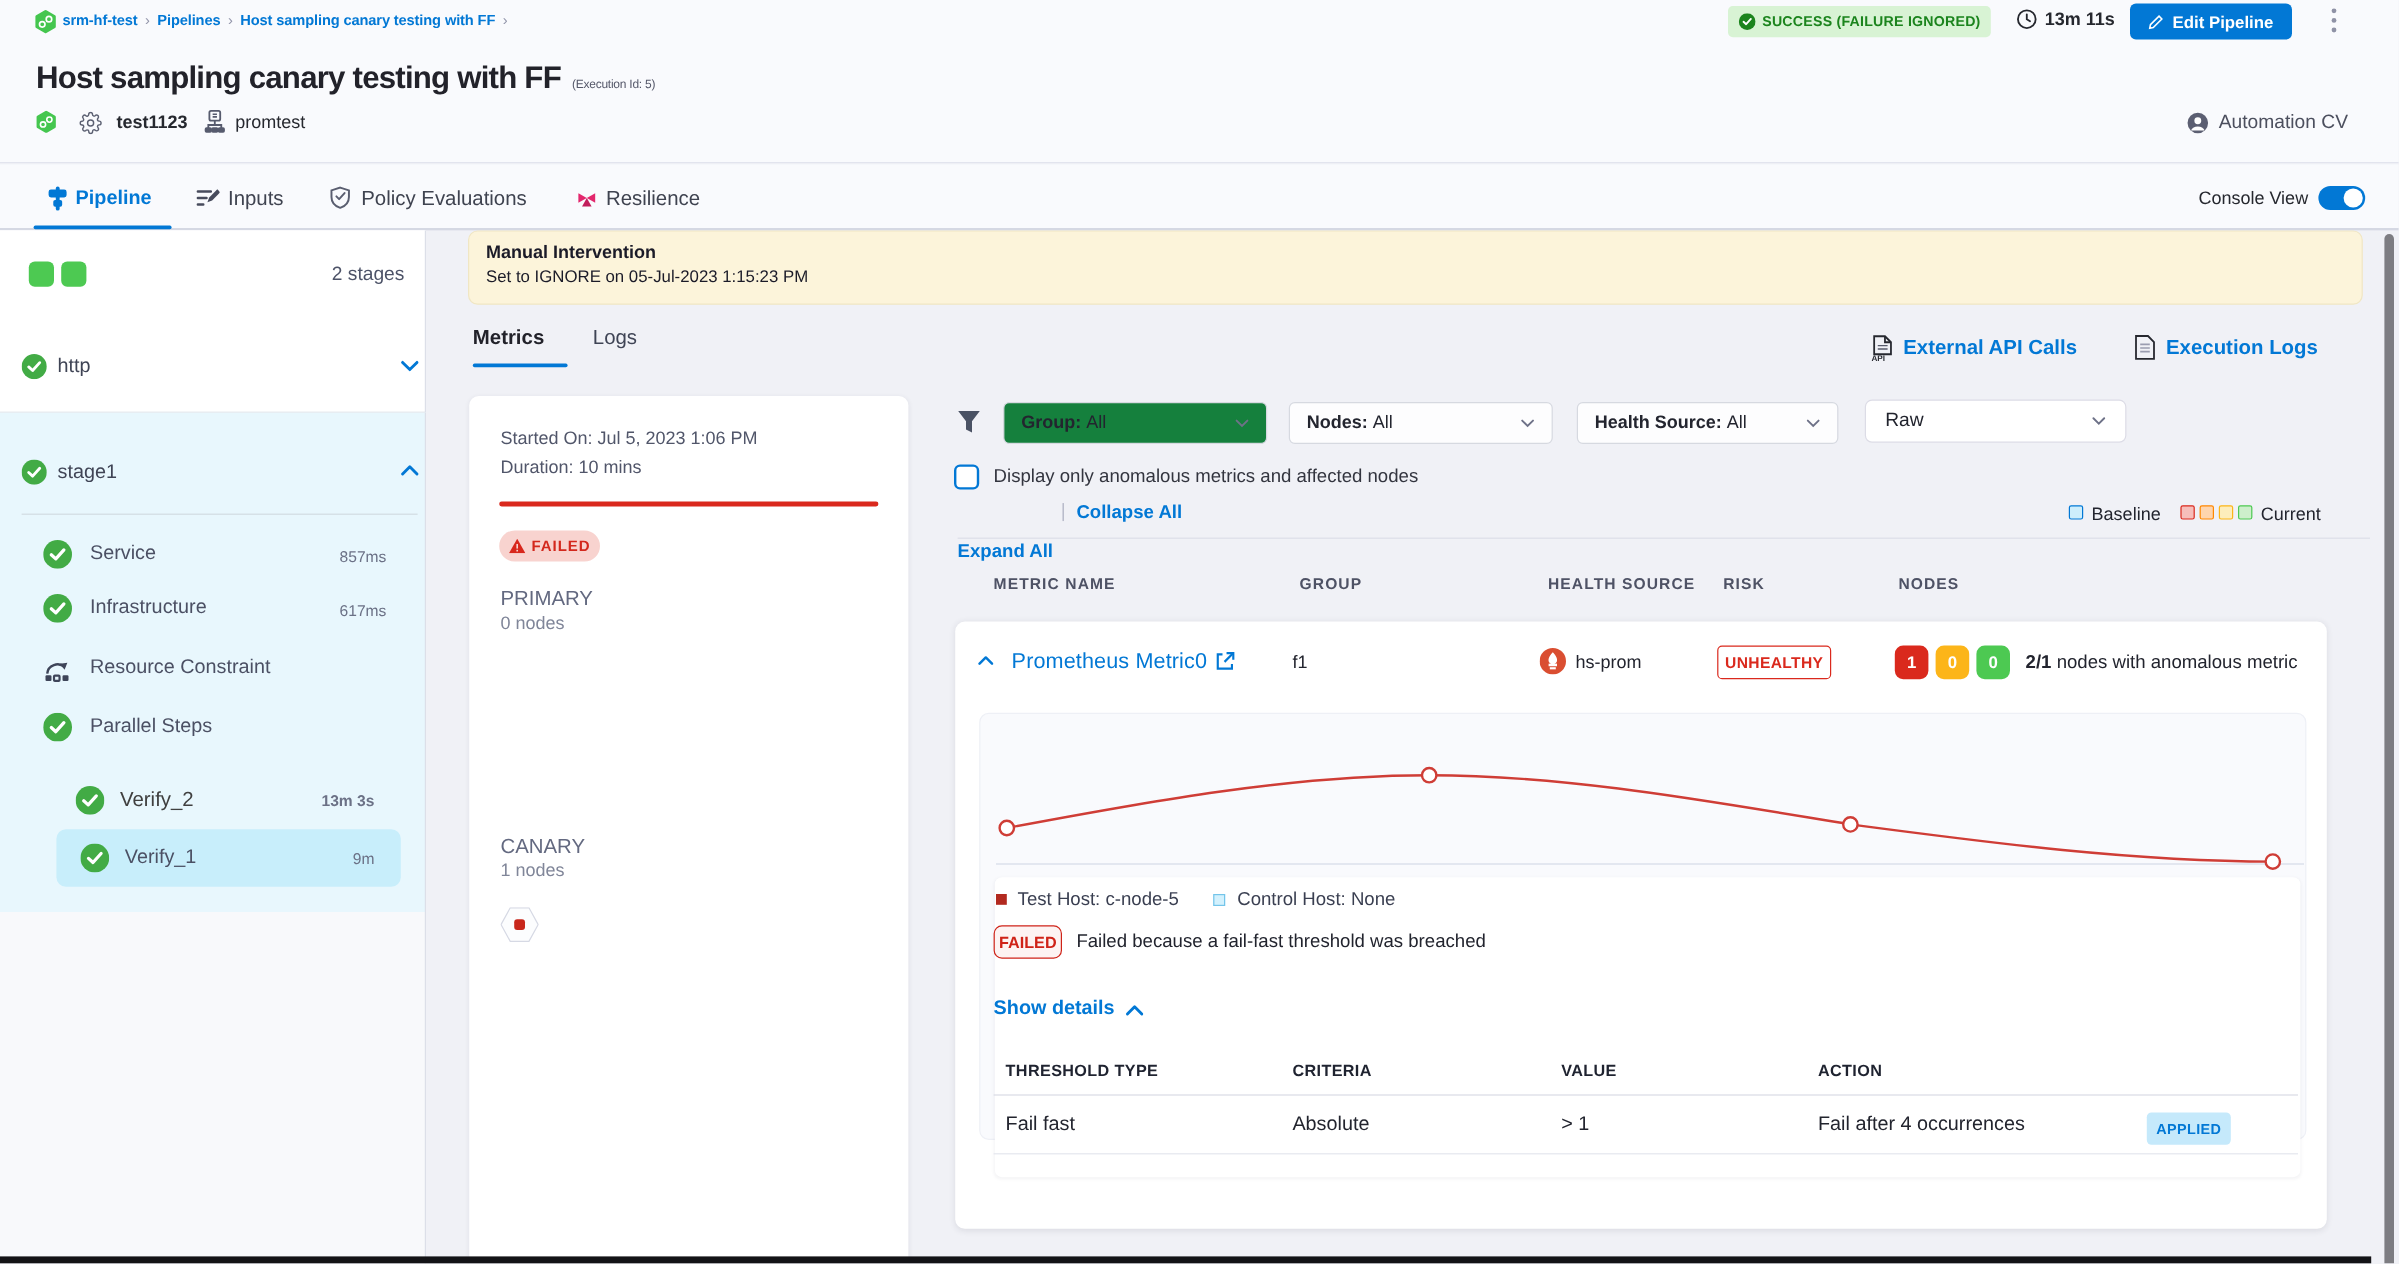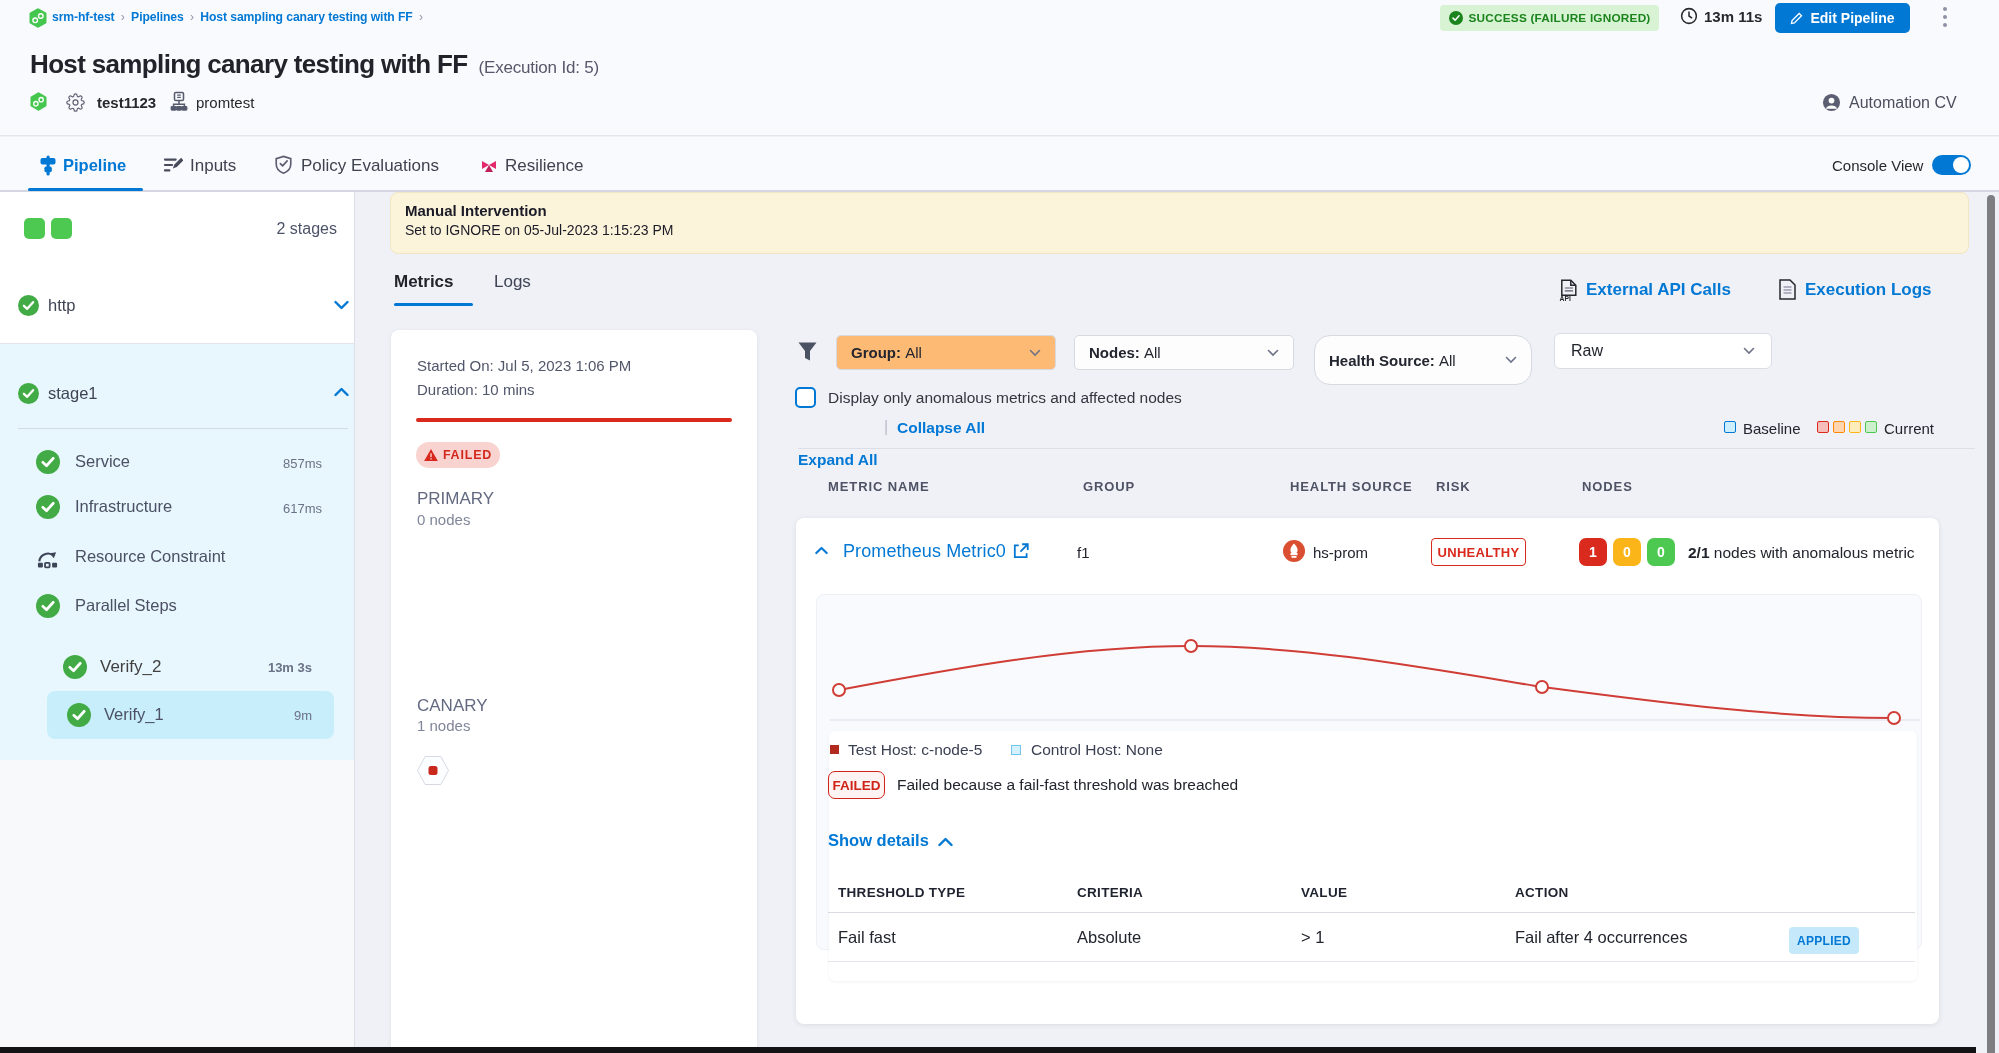--- a/index.html
+++ b/index.html
@@ -17,21 +17,21 @@
 
 <div class="abs" id="bc-logo" style="left:29px;top:8px;">
     <svg width="18" height="21" viewBox="0 0 18 21">
       <path d="M9 1.6 L16.2 5.75 V14.25 L9 18.4 L1.8 14.25 V5.75 Z" fill="#45c64f" stroke="#45c64f" stroke-width="2.6" stroke-linejoin="round"></path>
       <circle cx="6.2" cy="12.3" r="2.3" fill="none" stroke="#fff" stroke-width="1.4"></circle>
       <circle cx="11.8" cy="8" r="2.3" fill="none" stroke="#fff" stroke-width="1.4"></circle>
     </svg>
   </div>
 <div class="abs" style="left:52px;top:10px;font-size:12.2px;font-weight:bold;color:#0278d5;letter-spacing:-0.1px;">srm-hf-test <span style="color:#9396ab;font-weight:normal;padding:0 3px;">›</span> Pipelines <span style="color:#9396ab;font-weight:normal;padding:0 3px;">›</span> Host sampling canary testing with FF <span style="color:#9396ab;font-weight:normal;padding-left:3px;">›</span></div>
 
-<div class="abs" style="left:30px;top:49px;font-size:26px;font-weight:bold;color:#22222a;letter-spacing:-0.65px;">Host sampling canary testing with FF <span style="font-size:17px;font-weight:normal;color:#55586a;letter-spacing:-0.2px;">&nbsp;(Execution Id: 5)</span></div>
+<div class="abs" style="left:30px;top:49px;font-size:26px;font-weight:bold;color:#22222a;letter-spacing:-0.65px;">Host sampling canary testing with FF <span style="font-size:10px;font-weight:normal;color:#55586a;letter-spacing:-0.2px;">&nbsp;(Execution Id: 5)</span></div>
 
 <div class="abs" style="left:30px;top:92px;">
     <svg width="17" height="20" viewBox="0 0 18 21">
       <path d="M9 1.6 L16.2 5.75 V14.25 L9 18.4 L1.8 14.25 V5.75 Z" fill="#45c64f" stroke="#45c64f" stroke-width="2.6" stroke-linejoin="round"></path>
       <circle cx="6.2" cy="12.3" r="2.3" fill="none" stroke="#fff" stroke-width="1.4"></circle>
       <circle cx="11.8" cy="8" r="2.3" fill="none" stroke="#fff" stroke-width="1.4"></circle>
     </svg>
   </div>
 <div class="abs" style="left:66px;top:93px;color:#575b6e;">
     <svg width="19" height="19" viewBox="0 0 24 24" fill="none" stroke="#5c6072" stroke-width="1.5">
@@ -264,33 +264,33 @@
       <path d="M4.5 8h8M4.5 11h8M4.5 14h8" stroke-width="1.3" stroke="#9a9db0"></path>
     </svg>
   </div>
 <div class="abs" style="left:1805px;top:280px;font-size:17px;font-weight:bold;color:#0278d5;">Execution Logs</div>
 
 <div class="abs" style="left:798px;top:342px;">
     <svg width="19" height="20" viewBox="0 0 19 20">
       <path d="M0.5 0.5 h18 L12 9 v9.5 l-5-2.5 V9 Z" fill="#4a5264"></path>
     </svg>
   </div>
-<div class="abs" style="left:836px;top:335px;width:220px;height:35px;background:#fdba74;border:1px solid #d6d9e0;border-radius:5px;display:flex;align-items:center;justify-content:space-between;padding:0 14px;">
+<div class="abs" style="left:836px;top:335px;width:220px;height:35px;background:#15803d;border:1px solid #d6d9e0;border-radius:5px;display:flex;align-items:center;justify-content:space-between;padding:0 14px;">
   <span style="font-size:15px;font-weight:bold;color:#23252f;">Group: <span style="font-weight:normal;">All</span></span>
   <svg width="12" height="8" viewBox="0 0 12 8" fill="none" stroke="#6e7288" stroke-width="1.6" stroke-linecap="round">
       <path d="M1.5 1.5 L6 6 L10.5 1.5"></path>
     </svg>
 </div>
 <div class="abs" style="left:1074px;top:335px;width:220px;height:35px;background:#fdfdfe;border:1px solid #d6d9e0;border-radius:5px;display:flex;align-items:center;justify-content:space-between;padding:0 14px;">
   <span style="font-size:15px;font-weight:bold;color:#23252f;">Nodes: <span style="font-weight:normal;">All</span></span>
   <svg width="12" height="8" viewBox="0 0 12 8" fill="none" stroke="#6e7288" stroke-width="1.6" stroke-linecap="round">
       <path d="M1.5 1.5 L6 6 L10.5 1.5"></path>
     </svg>
 </div>
-<div class="abs" style="left:1314px;top:335px;width:218px;height:50px;background:#fdfdfe;border:1px solid #d6d9e0;border-radius:16px;display:flex;align-items:center;justify-content:space-between;padding:0 14px;">
+<div class="abs" style="left:1314px;top:335px;width:218px;height:35px;background:#fdfdfe;border:1px solid #d6d9e0;border-radius:5px;display:flex;align-items:center;justify-content:space-between;padding:0 14px;">
   <span style="font-size:15px;font-weight:bold;color:#23252f;">Health Source: <span style="font-weight:normal;">All</span></span>
   <svg width="12" height="8" viewBox="0 0 12 8" fill="none" stroke="#6e7288" stroke-width="1.6" stroke-linecap="round">
       <path d="M1.5 1.5 L6 6 L10.5 1.5"></path>
     </svg>
 </div>
 <div class="abs" style="left:1554px;top:333px;width:218px;height:36px;background:#fff;border:1px solid #dcdce6;border-radius:6px;display:flex;align-items:center;justify-content:space-between;padding:0 16px;">
   <span style="font-size:16px;color:#22242e;">Raw</span>
   <svg width="12" height="8" viewBox="0 0 12 8" fill="none" stroke="#6e7288" stroke-width="1.6" stroke-linecap="round">
       <path d="M1.5 1.5 L6 6 L10.5 1.5"></path>
     </svg>

